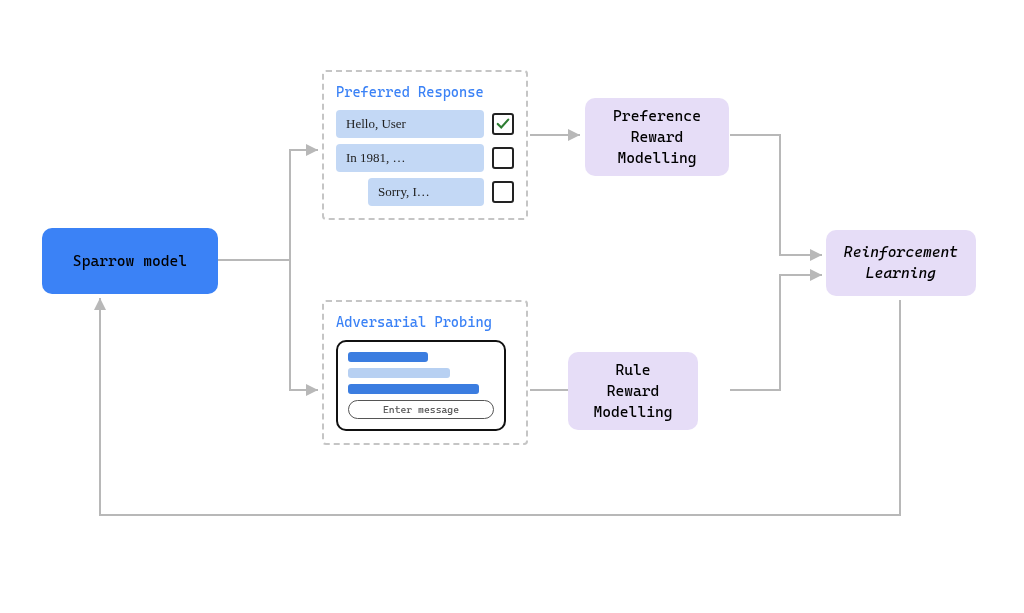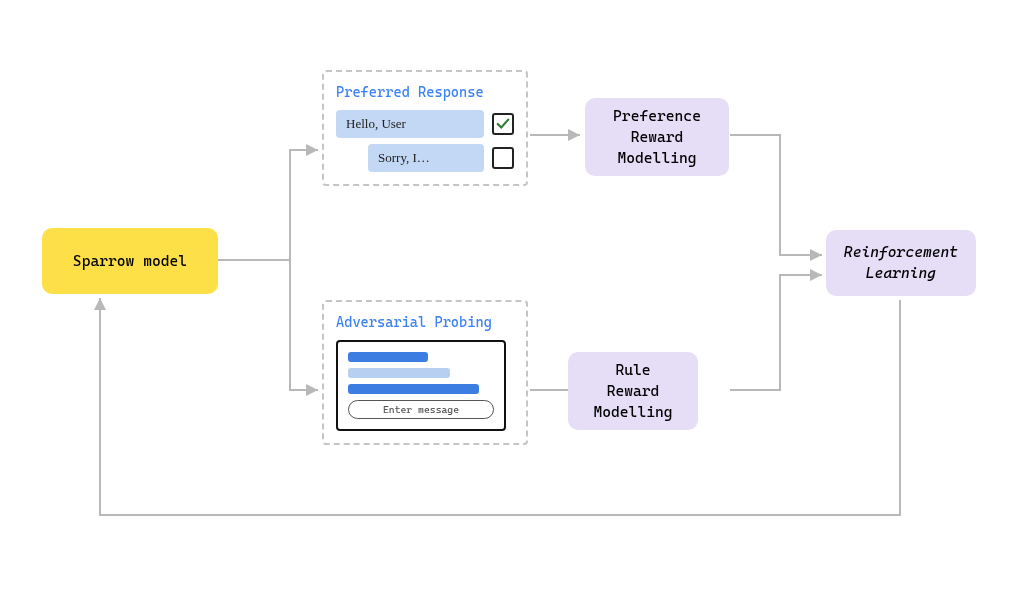--- a/index.html
+++ b/index.html
@@ -15,21 +15,21 @@
       display: flex;
       align-items: center;
       justify-content: center;
       text-align: center;
       border-radius: 10px;
       font-size: 15px;
       line-height: 1.4;
       padding: 20px 14px;
     }
     .node-blue {
-      background: #fde047;
+      background: #3b82f6;
       color: #000;
       justify-content: center;
     }
     .node-purple {
       background: #e6ddf7;
       color: #000;
     }
     .panel {
       position: absolute;
       border: 2px dashed #c5c5c5;
@@ -62,21 +62,21 @@
       border: 2px solid #222;
       border-radius: 3px;
       display: flex;
       align-items: center;
       justify-content: center;
       background: #fff;
     }
     .check-svg { width: 14px; height: 14px; }
     .chat-frame {
       border: 2px solid #111;
-      border-radius: 4px;
+      border-radius: 10px;
       padding: 10px;
       width: 170px;
       background: #fff;
     }
     .chat-bar { height: 10px; border-radius: 3px; margin-bottom: 6px; }
     .chat-bar.b1 { background: #3b7de0; width: 55%; }
     .chat-bar.b2 { background: #b7d0f2; width: 70%; }
     .chat-bar.b3 { background: #3b7de0; width: 90%; }
     .chat-input {
       border: 1.5px solid #555;
@@ -126,20 +126,24 @@
 <div class="panel" style="left:322px; top:70px; width:206px;">
   <div class="panel-title">Preferred Response</div>
   <div class="response-row">
     <div class="response-chip">Hello, User</div>
     <div class="response-check">
       <svg class="check-svg" viewBox="0 0 16 16">
           <path d="M2 8 L6 12 L14 3" stroke="#2e7d32" stroke-width="2.5" fill="none" stroke-linecap="round"></path>
         </svg>
     </div>
   </div>
+  <div class="response-row">
+    <div class="response-chip">In 1981, …</div>
+    <div class="response-check"></div>
+  </div>
   <div class="response-row" style="margin-bottom:0;padding-left:32px;">
     <div class="response-chip">Sorry, I…</div>
     <div class="response-check"></div>
   </div>
 </div>
 
 <div class="panel" style="left:322px; top:300px; width:206px;">
   <div class="panel-title">Adversarial Probing</div>
   <div class="chat-frame">
     <div class="chat-bar b1"></div>

